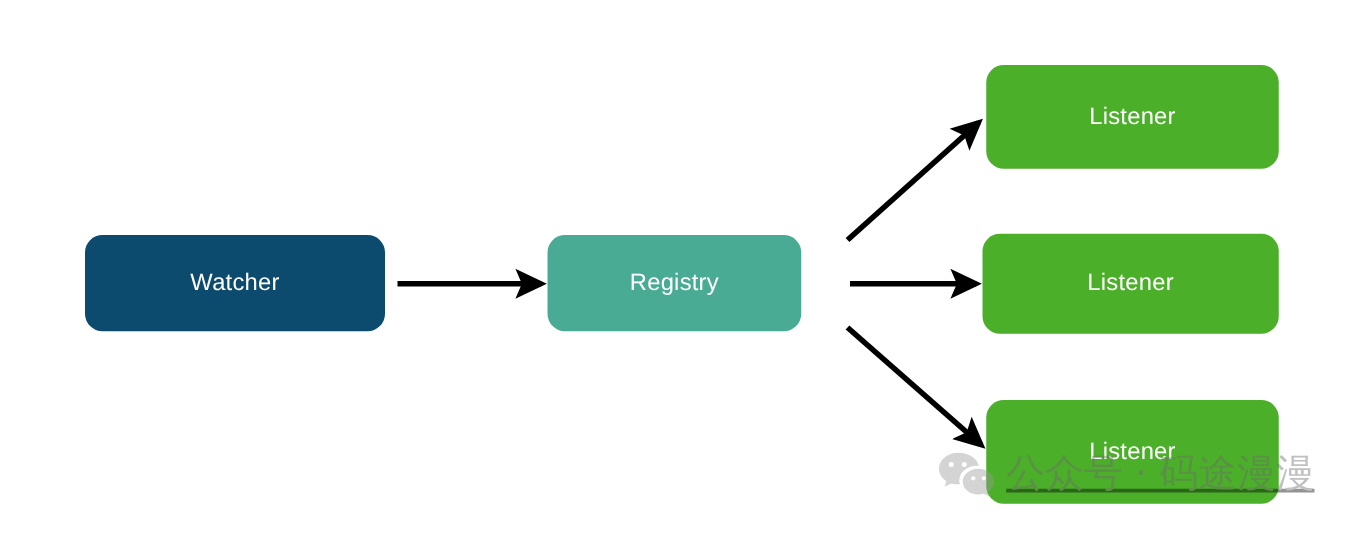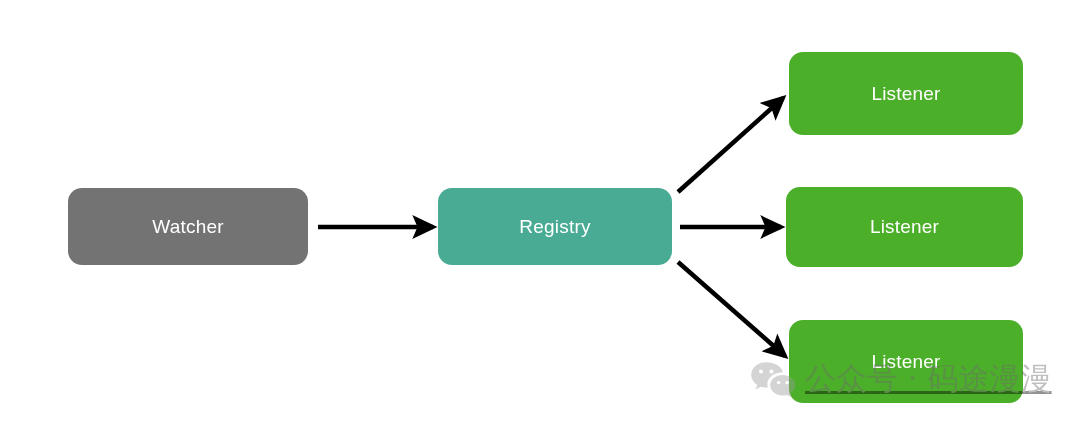--- a/index.html
+++ b/index.html
@@ -28,26 +28,26 @@
     font-size: 19px;
     letter-spacing: 0.2px;
     box-sizing: border-box;
     user-select: none;
   }
   #node-watcher {
     left: 68px;
     top: 188px;
     width: 240px;
     height: 77px;
-    background: #737373;
+    background: #0c4a6e;
   }
   #node-registry {
     left: 438px;
     top: 188px;
-    width: 234px;
+    width: 203px;
     height: 77px;
     background: #4aab95;
   }
   #node-listener-1 {
     left: 789px;
     top: 52px;
     width: 234px;
     height: 83px;
     background: #4caf2a;
   }

